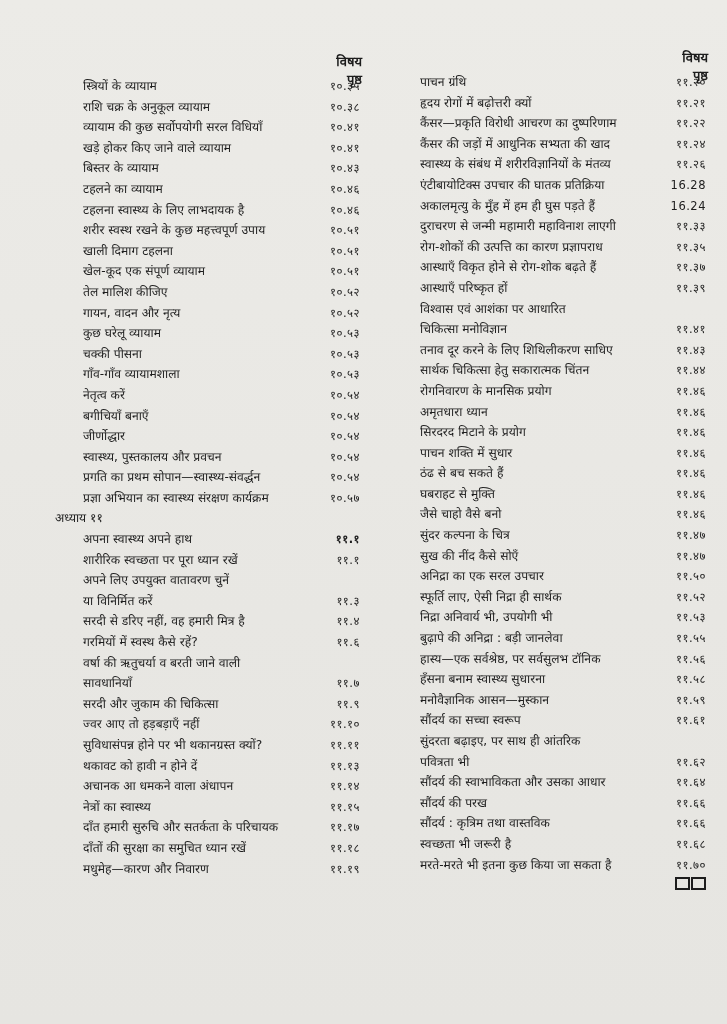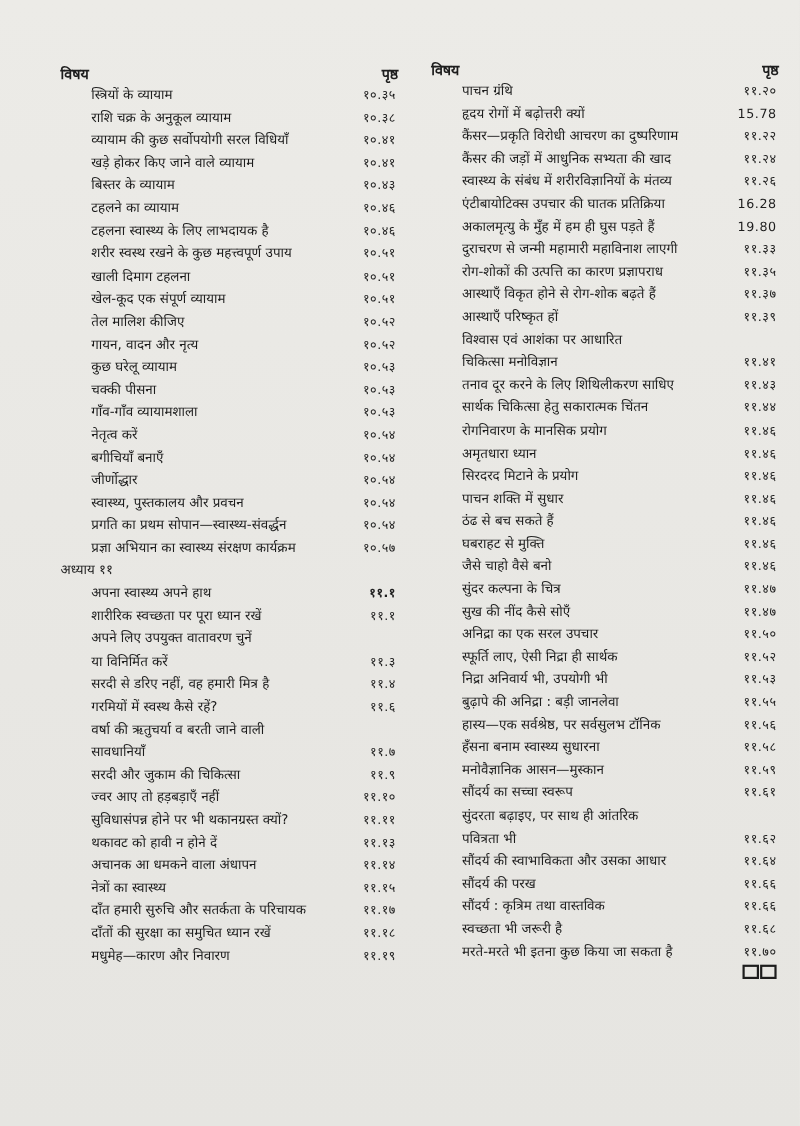--- a/index.html
+++ b/index.html
@@ -12,21 +12,21 @@
   }
   .page {
     position: absolute; left: 0; top: 0; width: 727px; height: 1024px;
     background: linear-gradient(180deg, #ecebe7 0%, #e8e7e3 60%, #e6e5e1 100%);
   }
   .col { position: absolute; top: 52px; }
   .col-left { left: 55px; width: 307px; }
   .col-right { left: 392px; width: 316px; top: 48px; }
   .head-row {
     display: flex; justify-content: space-between; align-items: flex-end;
-    font-weight: bold; font-size: 13px; height: 24px;
+    font-weight: bold; font-size: 13px; height: 24px; flex-direction: column;
   }
   .row {
     display: flex; justify-content: space-between; align-items: flex-end;
     font-size: 12.2px; line-height: 20.6px; height: 20.6px;
     white-space: nowrap;
   }
   .row .t { padding-left: 28px; overflow: visible; }
   .row .p { font-size: 11.5px; letter-spacing: 0.5px; padding-right: 2px; }
   .row.chap .t { padding-left: 0; margin-top: 28px; }
   .row.bold .t { font-weight: normal; }
@@ -218,41 +218,41 @@
       <span>विषय</span>
       <span>पृष्ठ</span>
     </div>
     <div id="right-rows">
         <div class="row">
           <span class="t">पाचन ग्रंथि</span>
           <span class="p">११.२०</span>
         </div>
         <div class="row">
           <span class="t">हृदय रोगों में बढ़ोत्तरी क्यों</span>
-          <span class="p">15.78</span>
+          <span class="p">११.२१</span>
         </div>
         <div class="row">
           <span class="t">कैंसर—प्रकृति विरोधी आचरण का दुष्परिणाम</span>
           <span class="p">११.२२</span>
         </div>
         <div class="row">
           <span class="t">कैंसर की जड़ों में आधुनिक सभ्यता की खाद</span>
           <span class="p">११.२४</span>
         </div>
         <div class="row">
           <span class="t">स्वास्थ्य के संबंध में शरीरविज्ञानियों के मंतव्य</span>
           <span class="p">११.२६</span>
         </div>
         <div class="row">
           <span class="t">एंटीबायोटिक्स उपचार की घातक प्रतिक्रिया</span>
           <span class="p">16.28</span>
         </div>
         <div class="row">
           <span class="t">अकालमृत्यु के मुँह में हम ही घुस पड़ते हैं</span>
-          <span class="p">19.80</span>
+          <span class="p">16.24</span>
         </div>
         <div class="row">
           <span class="t">दुराचरण से जन्मी महामारी महाविनाश लाएगी</span>
           <span class="p">११.३३</span>
         </div>
         <div class="row">
           <span class="t">रोग-शोकों की उत्पत्ति का कारण प्रज्ञापराध</span>
           <span class="p">११.३५</span>
         </div>
         <div class="row">

